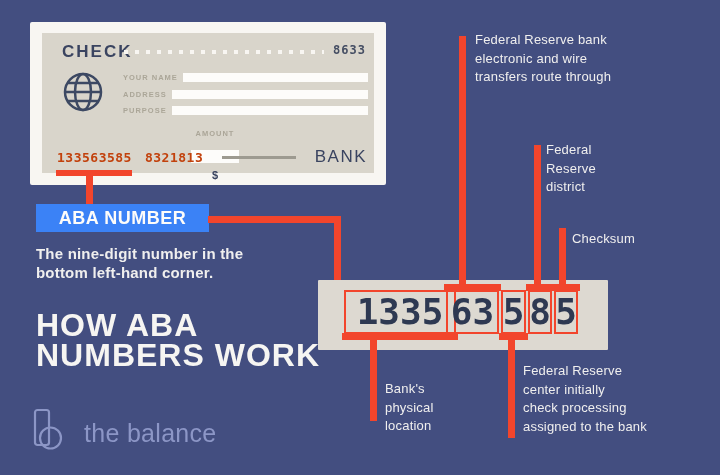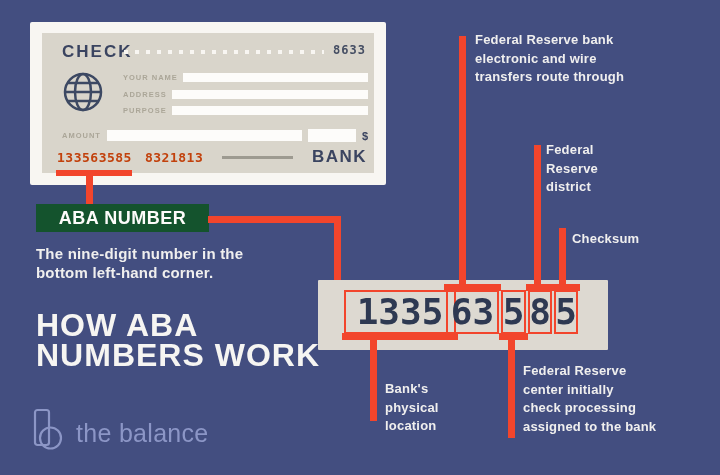--- a/index.html
+++ b/index.html
@@ -38,56 +38,56 @@
     position: absolute; left: 81px; right: 6px;
     display: flex; align-items: center; gap: 5px;
   }
   .field-label {
     font-size: 7.5px; font-weight: bold; letter-spacing: 1px;
     color: #aba698; white-space: nowrap;
   }
   .field-line { flex: 1; height: 9px; background: #fdfcfa; }
   .amount-row {
     position: absolute; left: 20px; right: 6px; top: 96px;
-    display: flex; align-items: center; gap: 6px;
+    display: flex; align-items: center; gap: 6px; flex-direction: column;
   }
   .amount-line { flex: 1; height: 11px; background: #fdfcfa; }
   .amount-box { width: 48px; height: 13px; background: #fdfcfa; }
   .currency {
     font-size: 11px; font-weight: bold; color: #3a4460;
   }
   .micr-row {
     position: absolute; left: 15px; right: 7px; top: 114px;
     display: flex; align-items: center; gap: 13px;
   }
   .micr {
     font-family: "DejaVu Sans Mono", monospace; font-weight: bold;
     font-size: 13px; color: #c2410c; letter-spacing: 0.5px;
   }
   .micr-line { flex: 1; height: 3px; background: #9d9a90; margin: 0 6px; }
   .bank-label {
-    font-size: 17px; font-weight: 700; letter-spacing: 1.5px; color: #3a4460;
+    font-size: 17px; font-weight: 400; letter-spacing: 1.5px; color: #3a4460;
   }
 
   
   .red { background: #f2452c; }
   .routing-underline { position: absolute; left: 56px; top: 170px; width: 76px; height: 6px; }
   .stub-line   { position: absolute; left: 86px;  top: 176px; width: 7px; height: 29px; }
   .aba-hline   { position: absolute; left: 208px; top: 216px; width: 133px; height: 7px; }
   .aba-vline   { position: absolute; left: 334px; top: 216px; width: 7px; height: 67px; }
   .line-g1-down{ position: absolute; left: 370px; top: 339px; width: 7px; height: 82px; }
   .line-g2-up  { position: absolute; left: 459px; top: 36px;  width: 7px; height: 248px; }
   .line-g3-down{ position: absolute; left: 508px; top: 339px; width: 7px; height: 99px; }
   .line-g4-up  { position: absolute; left: 534px; top: 145px; width: 7px; height: 139px; }
   .line-g5-up  { position: absolute; left: 559px; top: 228px; width: 7px; height: 56px; }
 
   
   .aba-label {
     position: absolute; left: 36px; top: 204px; width: 173px; height: 28px;
-    background: #14532d; color: #fdfcfa; display: flex; align-items: center;
+    background: #3b82f6; color: #fdfcfa; display: flex; align-items: center;
     justify-content: center; font-size: 18px; font-weight: 800; letter-spacing: 0.5px;
   }
   .description {
     position: absolute; left: 36px; top: 244px;
     font-size: 15px; font-weight: bold; color: #f0efee; line-height: 19px;
     letter-spacing: 0.2px;
   }
   .page-title {
     position: absolute; left: 36px; top: 310px;
     font-size: 32px; font-weight: 800; color: #f6f5f2; line-height: 30px;
@@ -113,31 +113,31 @@
   .g5 { left: 554px; width: 24px; }
   .digit-group::before {
     content: ""; position: absolute; left: -4px; right: -4px; height: 7px;
     background: #f2452c;
   }
   .bar-top::before { top: -8px; }
   .bar-bottom::before { bottom: -8px; }
 
   
   .annotation {
-    position: absolute; font-size: 13px; font-weight: bold;
+    position: absolute; font-size: 13px; font-weight: normal;
     color: #f0efee; line-height: 18.5px; letter-spacing: 0.2px;
   }
   .ann-fed-bank      { left: 475px; top: 31px; }
   .ann-fed-district  { left: 546px; top: 141px; }
   .ann-checksum      { left: 572px; top: 230px; }
   .ann-bank-location { left: 385px; top: 380px; }
   .ann-fed-processing{ left: 523px; top: 362px; }
 
   
-  .logo { position: absolute; left: 33px; top: 408px; display: flex; align-items: center; gap: 12px; }
+  .logo { position: absolute; left: 33px; top: 408px; display: flex; align-items: center; gap: 20px; }
   .logo-text {
     font-size: 25px; color: #8c96c6; font-weight: 500; letter-spacing: 0.3px;
   }
 </style>
 </head>
 <body>
 
 <div class="stage">
 
   <div class="check-card">

